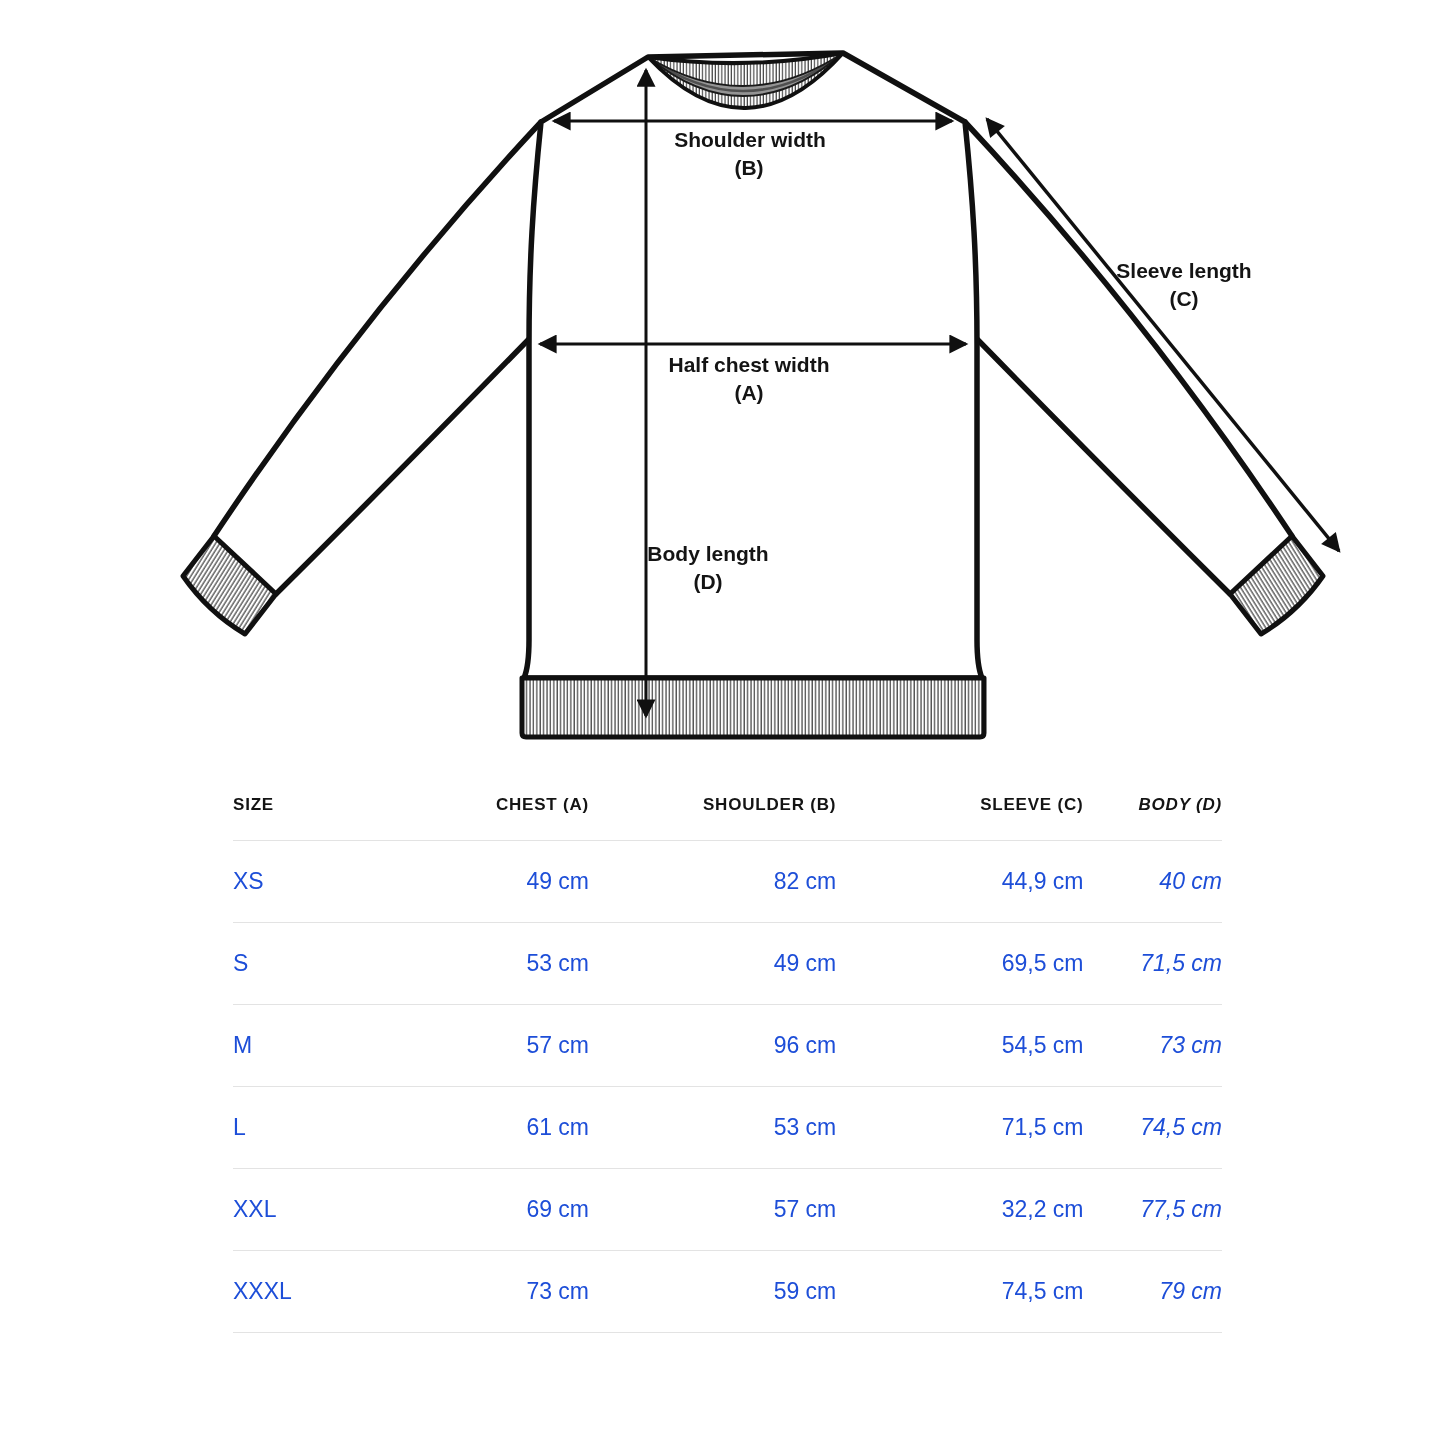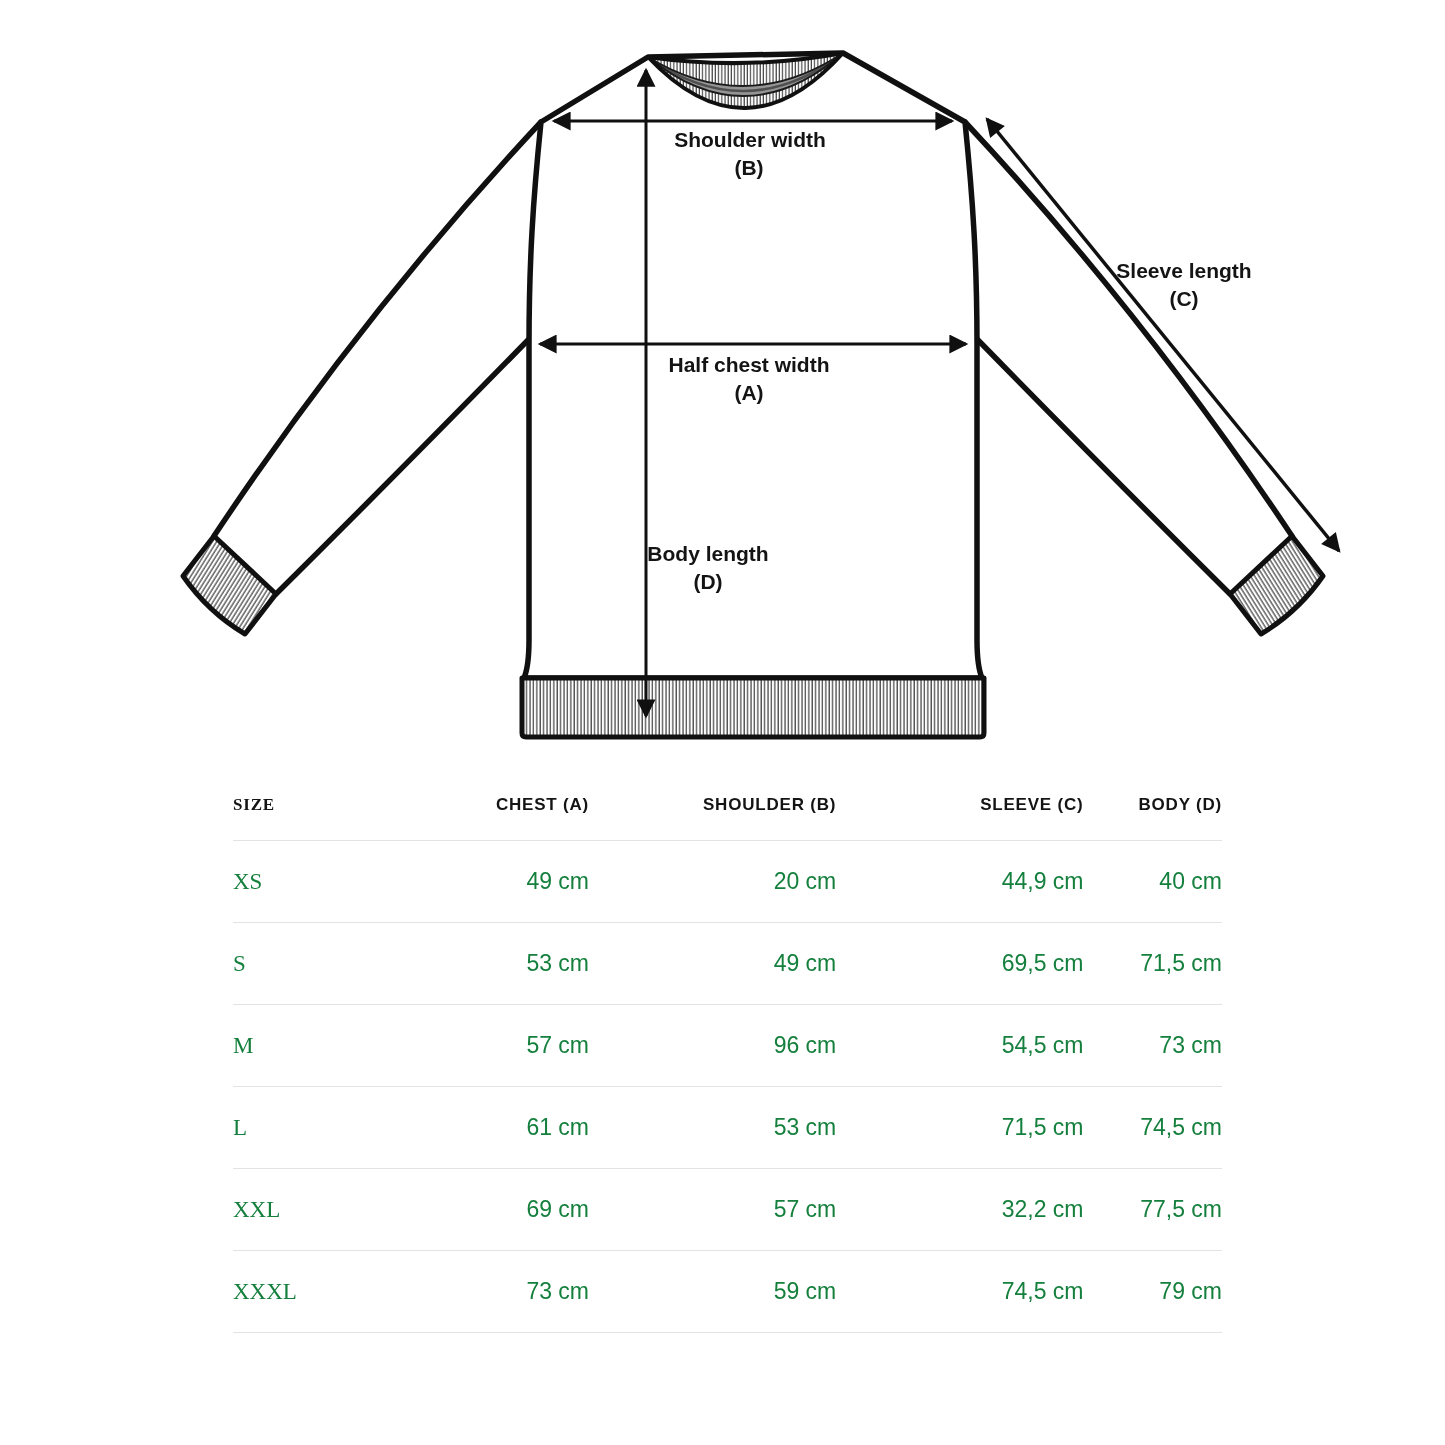--- a/index.html
+++ b/index.html
@@ -46,25 +46,25 @@
   .t-header {
     height: 70px;
     font-weight: bold;
     font-size: 17px;
     letter-spacing: 0.8px;
     color: #141414;
   }
   .t-row {
     height: 81px;
     font-size: 23px;
-    color: #15803d;
+    color: #1d4ed8;
   }
-  .c-left   { text-align: left; font-family: Liberation Serif, serif; }
+  .c-left   { text-align: left; }
   .c-center { text-align: right; }
-  .c-right  { text-align: right; }
+  .c-right  { text-align: right; font-style: italic; }
 </style>
 </head>
 <body>
 
 <div class="page">
 
   <div class="diagram-wrap">
     <svg viewBox="0 0 1445 770" width="1445" height="770" xmlns="http://www.w3.org/2000/svg">
       <defs>
         <pattern id="hatchHem" width="3.4" height="8" patternUnits="userSpaceOnUse">
@@ -135,21 +135,21 @@
       <div class="c-left">SIZE</div>
       <div class="c-center">CHEST (A)</div>
       <div class="c-center">SHOULDER (B)</div>
       <div class="c-center">SLEEVE (C)</div>
       <div class="c-right">BODY (D)</div>
     </div>
 
     <div class="t-row">
       <div class="c-left">XS</div>
       <div class="c-center">49 cm</div>
-      <div class="c-center">20 cm</div>
+      <div class="c-center">82 cm</div>
       <div class="c-center">44,9 cm</div>
       <div class="c-right">40 cm</div>
     </div>
 
     <div class="t-row">
       <div class="c-left">S</div>
       <div class="c-center">53 cm</div>
       <div class="c-center">49 cm</div>
       <div class="c-center">69,5 cm</div>
       <div class="c-right">71,5 cm</div>

